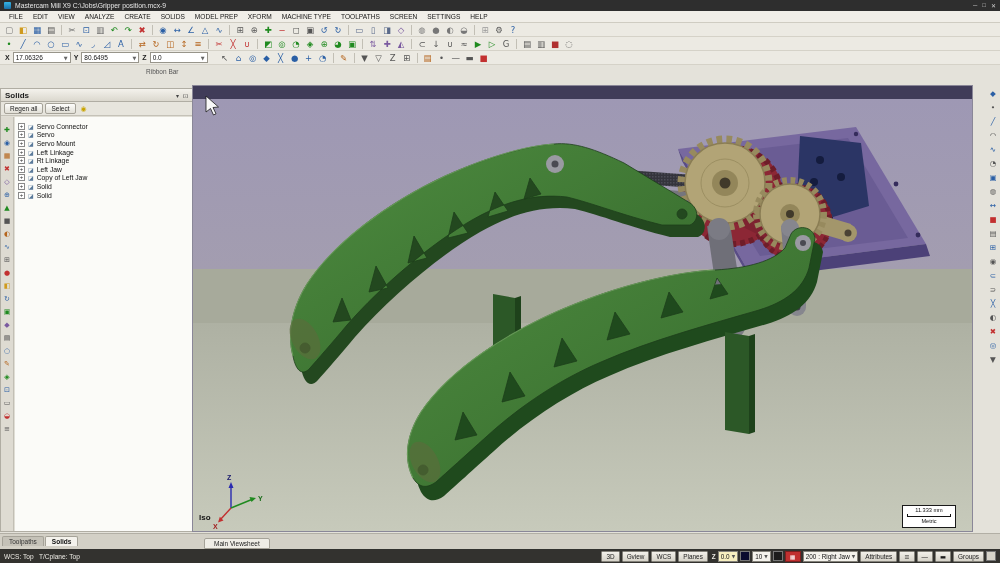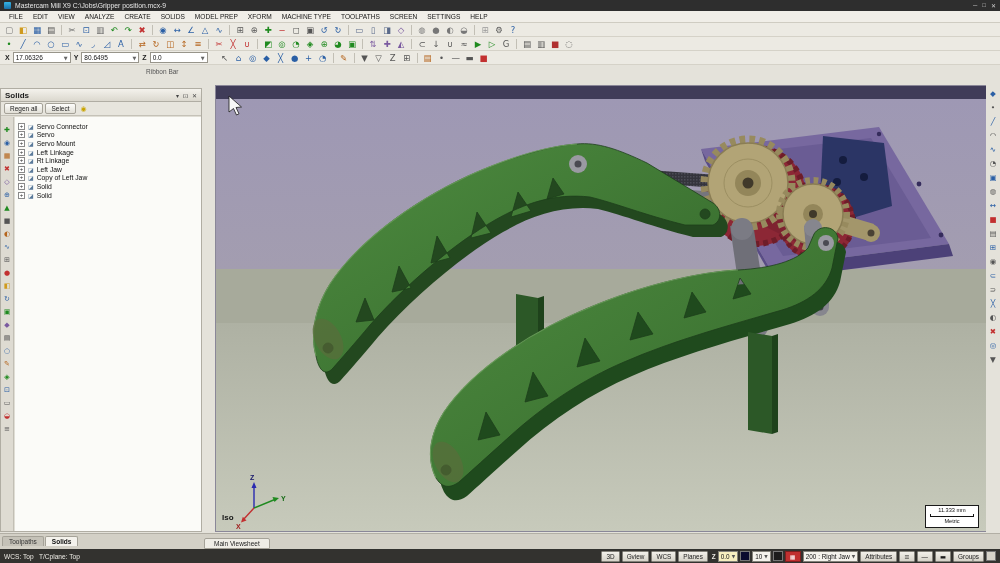--- a/index.html
+++ b/index.html
@@ -44,21 +44,21 @@
   .panel-body{position:absolute;top:28px;left:0;right:0;bottom:0;}
   .left-strip-col{position:absolute;left:0;top:0;width:13px;height:100%;background:#dedbd2;border-right:1px solid #c2bfb5;display:flex;flex-direction:column;align-items:center;padding-top:8px;gap:3px;}
   .left-strip-col .tbicon{width:10px;height:10px;font-size:7px;line-height:10px;}
   .tree-area{position:absolute;left:14px;top:0;right:0;bottom:0;background:#fbfbf8;padding-top:5px;}
   .tree-row{display:flex;align-items:center;gap:3px;height:8.6px;padding-left:3px;cursor:default;}
   .expand{width:7px;height:7px;border:1px solid #8a8a8a;background:#fff;font-size:6px;line-height:5px;text-align:center;color:#333;flex:0 0 auto;}
   .solid-ic{font-size:6px;color:#5a7a9a;font-family:"DejaVu Sans",sans-serif;}
   .tree-label{font-size:6.8px;color:#101010;white-space:nowrap;}
 
   
-  .viewport{position:absolute;left:215px;top:0;width:781px;height:447px;background:#0369a1;border:1px solid #8a8798;overflow:hidden;}
+  .viewport{position:absolute;left:192px;top:0;width:781px;height:447px;background:#0369a1;border:1px solid #8a8798;overflow:hidden;}
   .viewport svg{position:absolute;left:0;top:0;}
   .iso-label{position:absolute;left:6px;bottom:9px;font-size:8px;font-weight:bold;color:#141414;}
   .scale-box{position:absolute;right:16px;bottom:3px;width:54px;background:#fff;border:1px solid #1a1a1a;font-size:5.6px;color:#111;text-align:center;line-height:1.35;padding:1px 0;}
   .scale-line{height:3px;border-left:1px solid #111;border-right:1px solid #111;border-bottom:1px solid #111;margin:0 4px 1px 4px;}
 
   
   .right-strip-col{position:absolute;left:986px;top:0;width:14px;height:448px;background:#e4e2da;display:flex;flex-direction:column;align-items:center;padding-top:3px;gap:3px;}
   .right-strip-col .tbicon{width:11px;height:11px;font-size:7.5px;line-height:11px;}
 
   

